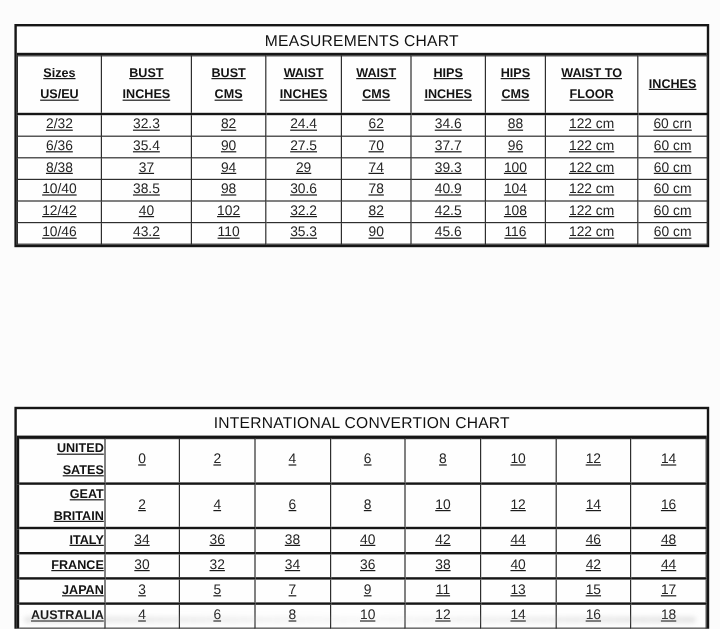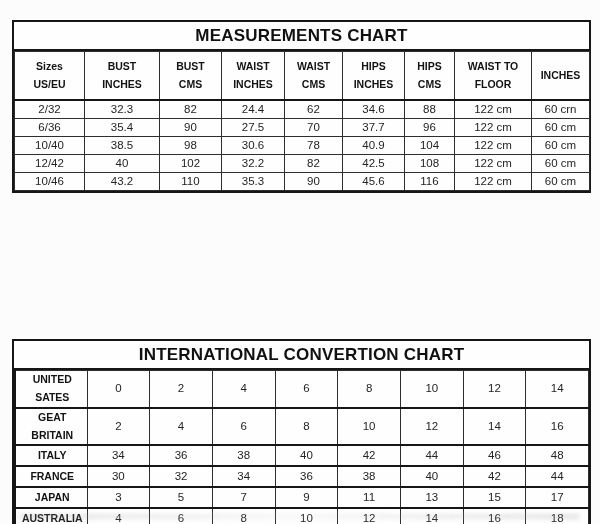--- a/index.html
+++ b/index.html
@@ -17,30 +17,31 @@
     width: 579px;
     border: 2px solid #161616;
     background: #fefefe;
     box-sizing: border-box;
   }
   #measurements-box { top: 20px; }
   #conversion-box { top: 339px; }
   .chart-title {
     border-bottom: 2px solid #161616;
     text-align: center;
-    font-weight: bold;
-    font-size: 17px;
+    font-weight: normal;
+    font-size: 13px;
     letter-spacing: 0.2px;
     padding: 4px 0 3px 0;
     color: #111;
   }
   table {
     border-collapse: collapse;
     width: 100%;
     table-layout: fixed;
+    text-decoration: underline;
   }
   th, td {
     border: 1px solid #2e2e2e;
     text-align: center;
     vertical-align: middle;
     padding: 0;
     overflow: hidden;
   }
   
   .m-table thead th {
@@ -55,21 +56,21 @@
   .m-table tbody td {
     font-size: 11.5px;
     height: 17px;
     line-height: 17px;
     color: #242424;
   }
   
   .c-table th {
     font-size: 10.5px;
     font-weight: bold;
-    text-align: center;
+    text-align: right;
     padding-left: 2px;
     white-space: pre-line;
     line-height: 1.7;
     color: #131313;
   }
   .c-table td {
     font-size: 11.5px;
     height: 19px;
     line-height: 19px;
     color: #242424;
@@ -142,20 +143,31 @@
           <td>35.4</td>
           <td>90</td>
           <td>27.5</td>
           <td>70</td>
           <td>37.7</td>
           <td>96</td>
           <td>122 cm</td>
           <td>60 cm</td>
         </tr>
         <tr>
+          <td>8/38</td>
+          <td>37</td>
+          <td>94</td>
+          <td>29</td>
+          <td>74</td>
+          <td>39.3</td>
+          <td>100</td>
+          <td>122 cm</td>
+          <td>60 cm</td>
+        </tr>
+        <tr>
           <td>10/40</td>
           <td>38.5</td>
           <td>98</td>
           <td>30.6</td>
           <td>78</td>
           <td>40.9</td>
           <td>104</td>
           <td>122 cm</td>
           <td>60 cm</td>
         </tr>

